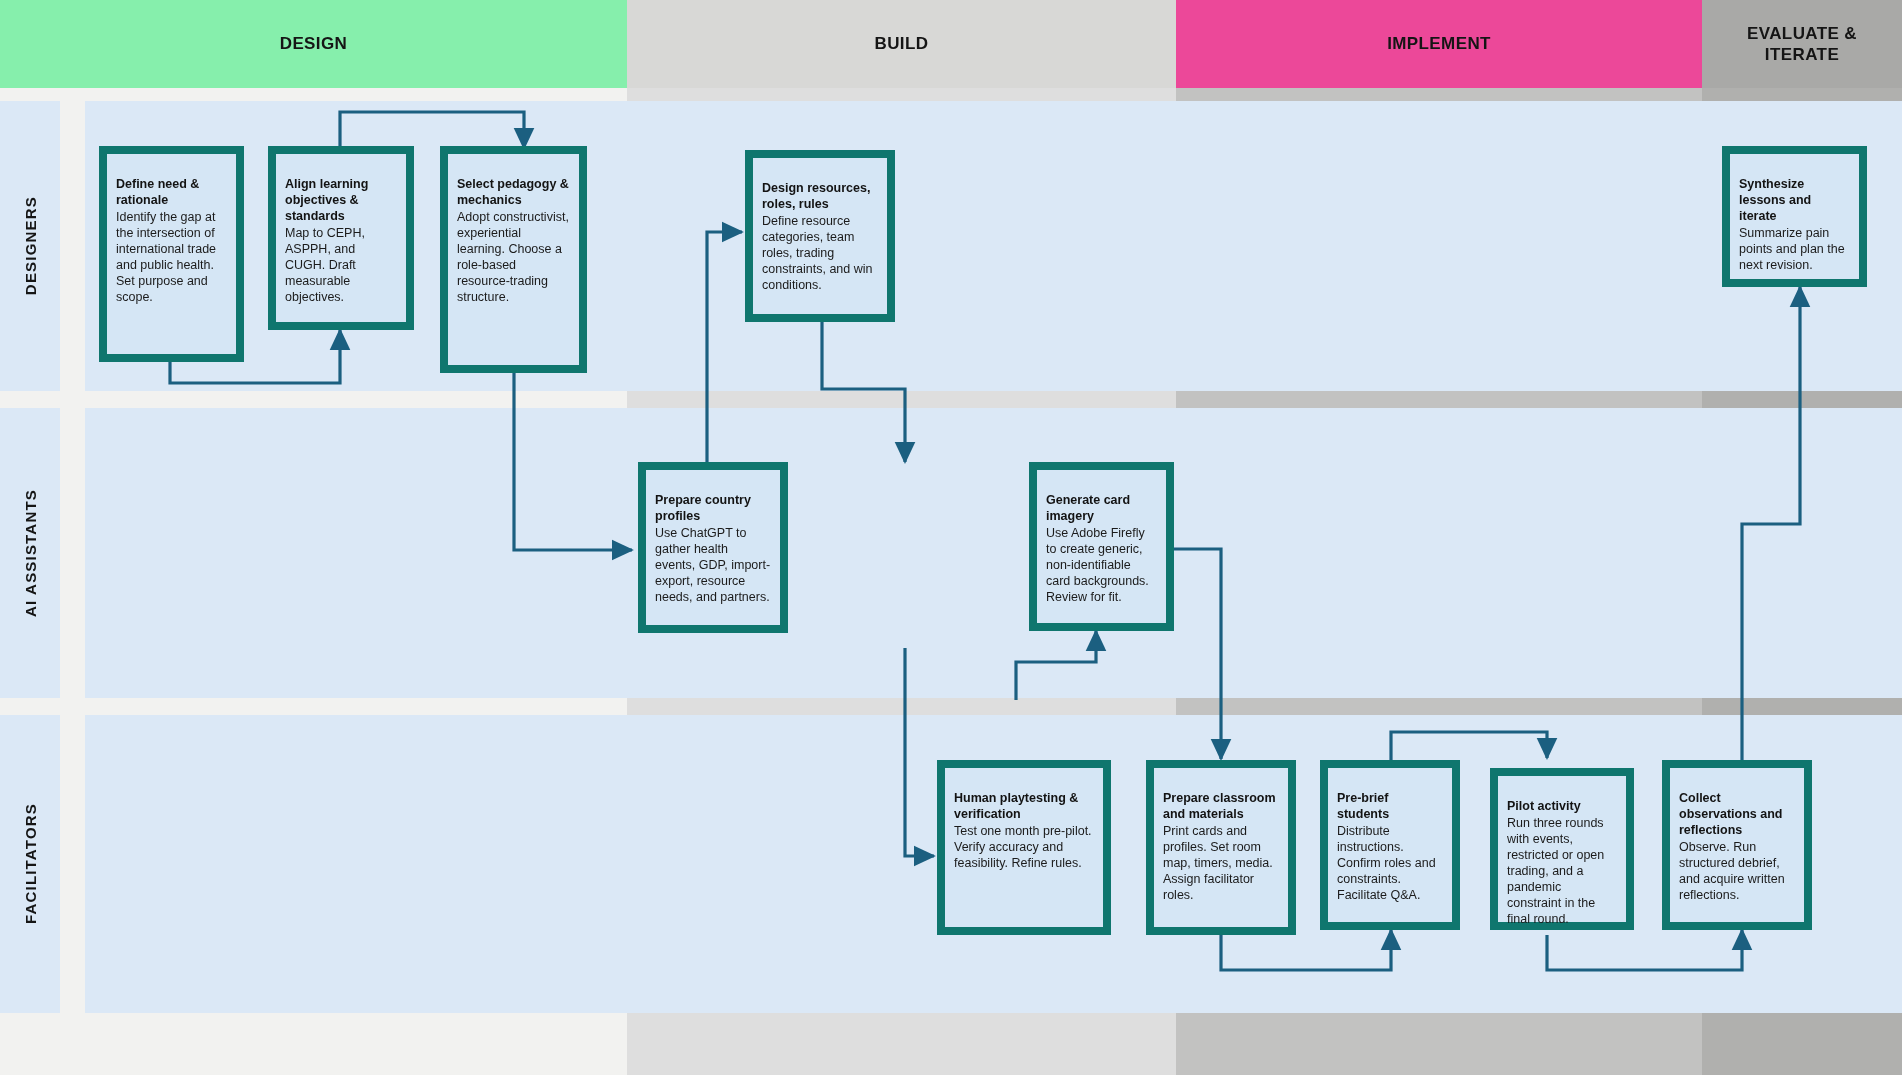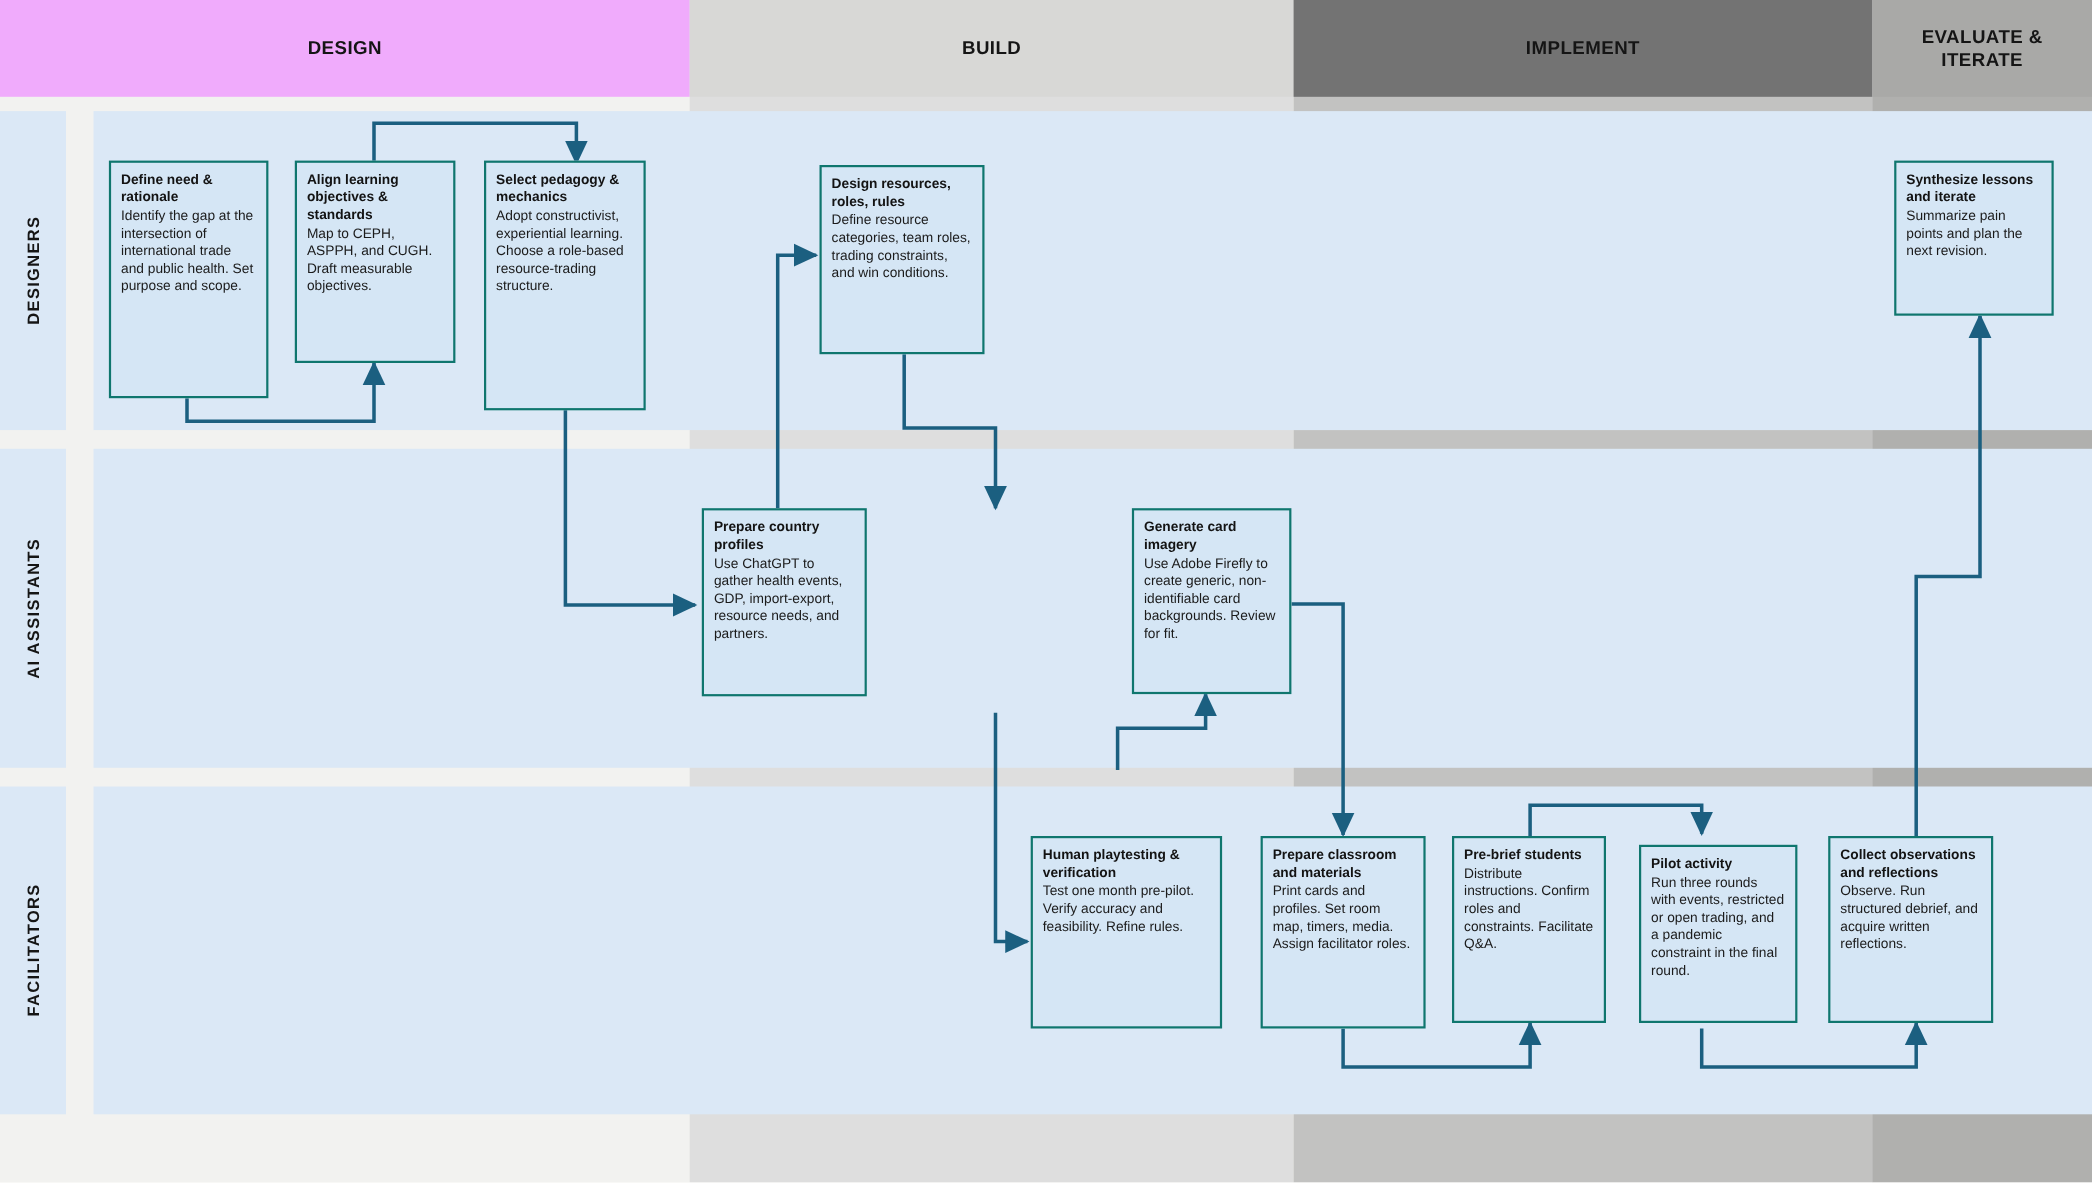--- a/index.html
+++ b/index.html
@@ -33,22 +33,22 @@
     writing-mode:vertical-rl;transform:rotate(180deg);
     font-size:15px;font-weight:bold;color:#151515;letter-spacing:1.2px;
     white-space:nowrap;
   }
 
   
   .lane-body{position:absolute;left:85px;right:0;background:#dbe8f6;}
 
   
   .task{
-    position:absolute;background:#d5e6f5;border:2px solid #0f766e;
-    box-sizing:border-box;padding:7px 9px 8px 9px;
+    position:absolute;background:#d5e6f5;border:8px solid #0f766e;
+    box-sizing:border-box;padding:22px 9px 8px 9px;
   }
   .task .t-title{
     font-size:12.5px;font-weight:bold;color:#131313;line-height:1.28;
     margin:0 0 1px 0;
   }
   .task .t-body{
     font-size:12.5px;font-weight:normal;color:#1b1b1b;line-height:1.28;
     margin:0;
   }
 
@@ -59,27 +59,27 @@
 </head>
 <body>
 
 <div id="stage">
 
   <div class="phase-col" style="left:0px;width:627px;background:#f2f2f0;"></div>
   <div class="phase-col" style="left:627px;width:549px;background:#dedede;"></div>
   <div class="phase-col" style="left:1176px;width:526px;background:#c2c2c1;"></div>
   <div class="phase-col" style="left:1702px;width:200px;background:#b0b0ae;"></div>
 
-  <div class="phase-band" style="left:0px;width:627px;background:#f0abfc;">
+  <div class="phase-band" style="left:0px;width:627px;background:#86efac;">
     <div class="phase-label">DESIGN</div>
   </div>
   <div class="phase-band" style="left:627px;width:549px;background:#d8d8d6;">
     <div class="phase-label">BUILD</div>
   </div>
-  <div class="phase-band" style="left:1176px;width:526px;background:#737373;">
+  <div class="phase-band" style="left:1176px;width:526px;background:#ec4899;">
     <div class="phase-label">IMPLEMENT</div>
   </div>
   <div class="phase-band" style="left:1702px;width:200px;background:#a9a9a7;">
     <div class="phase-label" style="white-space:pre-line;">EVALUATE &amp;
 ITERATE</div>
   </div>
 
   <div class="lane-body" style="top:101px;height:290px;"></div>
   <div class="lane-body" style="top:408px;height:290px;"></div>
   <div class="lane-body" style="top:715px;height:298px;"></div>

